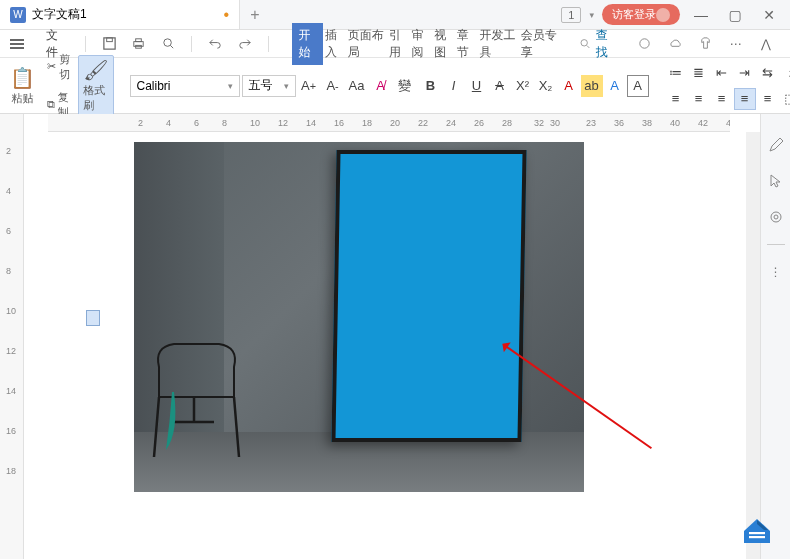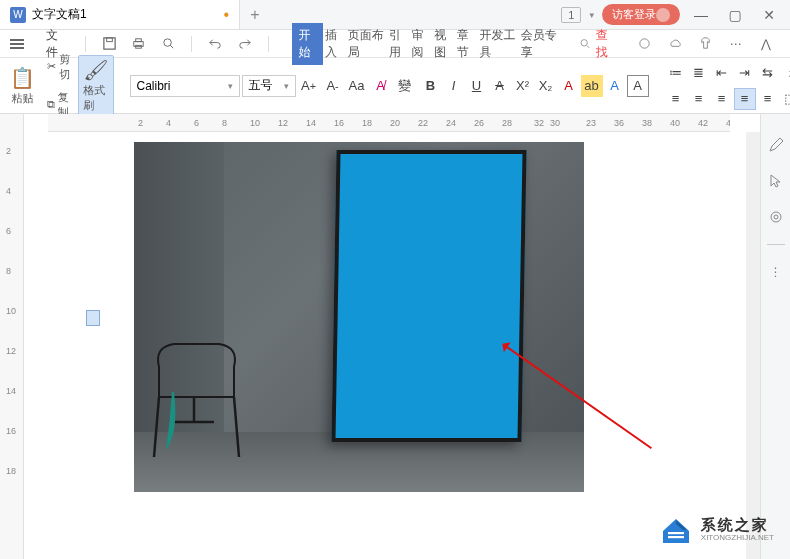--- a/index.html
+++ b/index.html
@@ -22,21 +22,21 @@
 .menubar { height: 28px; background: #fff; border-bottom: 1px solid #e5e5e5; display: flex; align-items: center; padding: 0 6px; gap: 12px; color: #444; }
 .menu-hamburger { display: flex; flex-direction: column; gap: 2px; padding: 4px; }
 .menu-hamburger span { width: 14px; height: 2px; background: #666; }
 .menu-file { padding: 4px 6px; }
 .menu-icon { width: 22px; height: 22px; display: flex; align-items: center; justify-content: center; color: #666; }
 .menu-sep { width: 1px; height: 16px; background: #ddd; margin: 0 2px; }
 .ribbon-tabs { display: flex; margin-left: 10px; gap: 0; }
 .ribbon-tab { padding: 4px 2px; color: #555; font-size: 12px; }
 .ribbon-tab.active { background: #4a7ac9; color: #fff; padding: 4px 6px; }
 .menubar-right { margin-left: auto; display: flex; align-items: center; gap: 10px; padding-right: 8px; }
-.search-box { display: flex; align-items: center; gap: 4px; padding: 2px 6px; border: 1px solid transparent; color: #ef4444; }
+.search-box { display: flex; align-items: center; gap: 4px; padding: 2px 6px; border: 1px solid transparent; color: #0369a1; }
 .search-box svg { width: 14px; height: 14px; }
 
 
 .toolbar { height: 56px; background: #fff; border-bottom: 1px solid #ddd; display: flex; align-items: center; padding: 0 6px; gap: 4px; }
 .tb-group { display: flex; align-items: center; gap: 2px; }
 .tb-btn-large { display: flex; flex-direction: column; align-items: center; gap: 1px; padding: 2px 4px; color: #555; font-size: 11px; }
 .tb-btn-large.active { background: #d4e4f8; border: 1px solid #aac3e6; border-radius: 2px; }
 .tb-btn-large .ico { font-size: 20px; color: #555; }
 .tb-btn-small { display: flex; align-items: center; gap: 3px; padding: 2px 4px; font-size: 11px; color: #555; }
 .tb-sep { width: 1px; height: 42px; background: #e0e0e0; margin: 0 4px; }
@@ -322,17 +322,13 @@
   </div>
 </div>
 
 <div class="watermark">
   <svg class="wm-logo" viewBox="0 0 34 30">
     <path d="M4 16 L17 4 L30 16 L30 28 L4 28 Z" fill="#2a7fd4"></path>
     <rect x="9" y="17" width="16" height="2.2" fill="#fff"></rect>
     <rect x="9" y="21" width="16" height="2.2" fill="#fff"></rect>
     <path d="M17 5 L28 15 L24 15 L17 9 Z" fill="#1a5fa0"></path>
   </svg>
-  <div class="wm-text">
-    <span class="wm-cn">系统之家</span>
-    <span class="wm-en">XITONGZHIJIA.NET</span>
-  </div>
 </div>
 
 </body></html>

